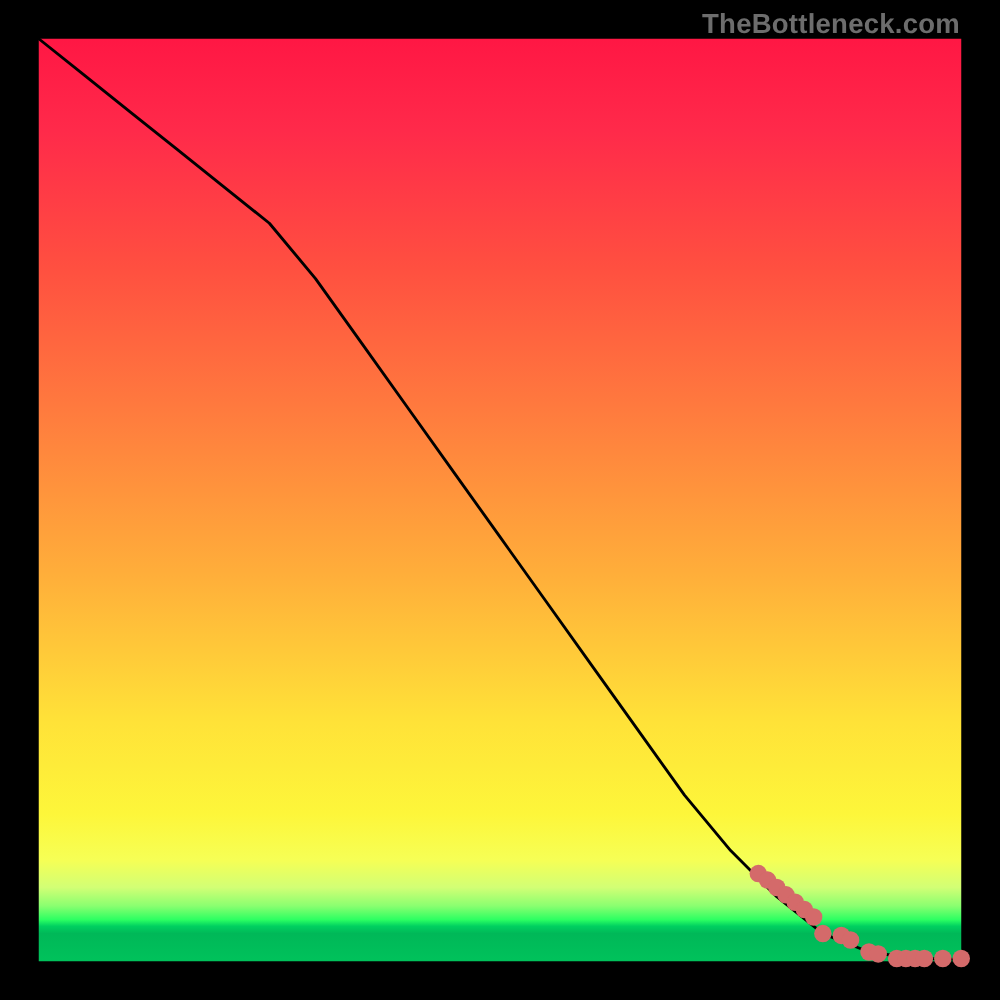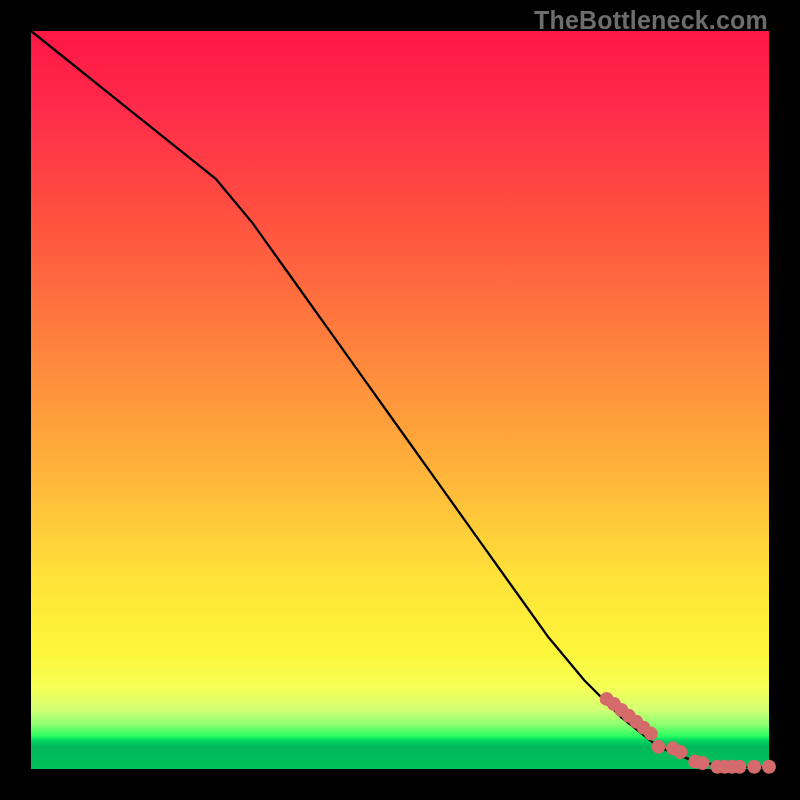--- a/index.html
+++ b/index.html
@@ -38,21 +38,21 @@
       #00d060 96.2%,
       #00b858 97%,
       #00c25b 100%
     );
   }
   .attribution {
     position: absolute;
     top: 6px;
     right: 32px;
     font-family: Arial, Helvetica, sans-serif;
-    font-size: 25px;
+    font-size: 22px;
     font-weight: 600;
     color: #6d6d6d;
     letter-spacing: 0.2px;
   }
   svg.overlay {
     position: absolute;
     left: 31px;
     top: 31px;
     width: 738px;
     height: 738px;

